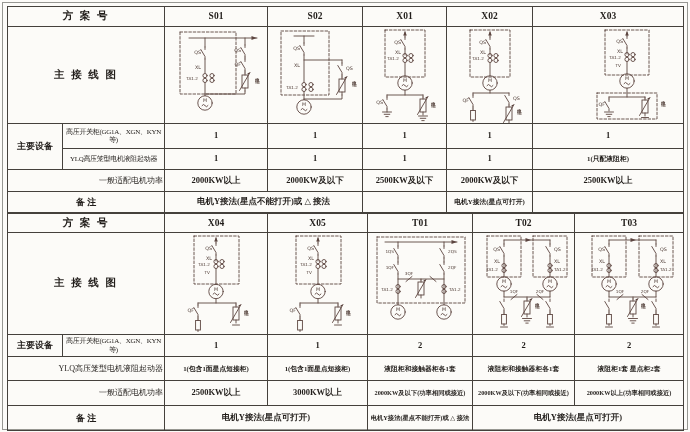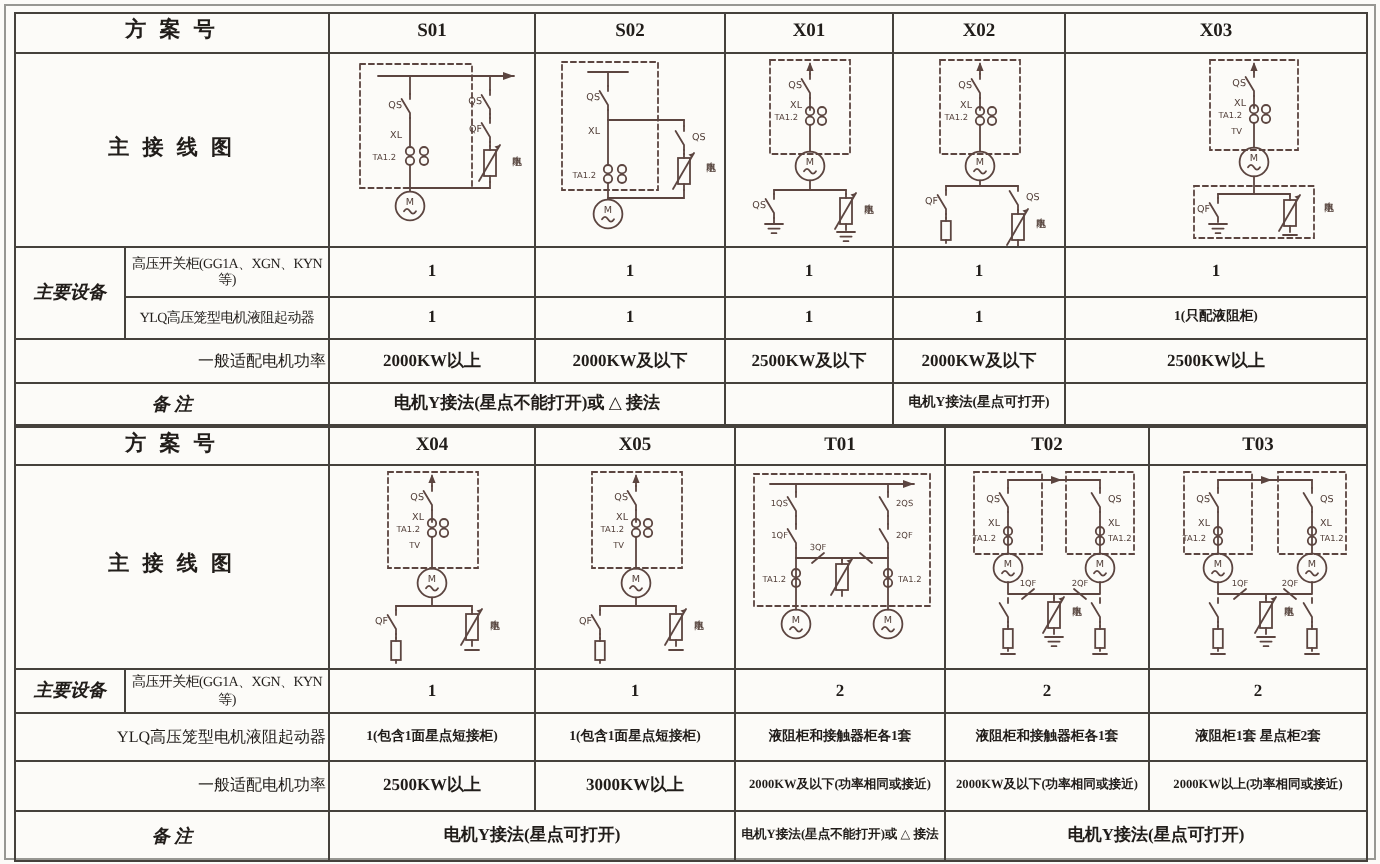--- a/index.html
+++ b/index.html
@@ -11,21 +11,21 @@
   }
   .scan-frame { position:absolute; inset:2px; border:1px solid #979792; pointer-events:none; }
   .tbl-wrap { position:absolute; left:7px; top:6px; }
   table { border-collapse:collapse; table-layout:fixed; width:676px; }
   td {
     border:1px solid #45413c; padding:0 1px; text-align:center; vertical-align:middle;
     font-size:8.5px; line-height:1.15; overflow:hidden; word-break:break-all;
   }
   table { border:1.6px solid #36322d; }
   .lbl-big  { font-size:10.5px; font-weight:bold; letter-spacing:2px; }
-  .lbl-mid  { font-size:9px;  font-weight:bold;font-style:italic; }
+  .lbl-mid  { font-size:9px;  font-weight:bold; }
   .sub-lbl  { font-size:7px;  letter-spacing:-0.3px; }
   .sub-lbl2 { font-size:8px;text-align:right; }
   .hdr      { font-size:9.5px; font-weight:bold;text-align:center; }
   .val      { font-size:8.5px; font-weight:bold; }
   .val-sm   { font-size:6.8px; font-weight:bold; }
   .val-xs   { font-size:6.3px; font-weight:bold; }
   .diag-cell { padding:0; }
   .diag { display:block; margin:0 auto; }
   .diag line, .diag path, .diag rect, .diag circle, .diag use {
     stroke:#5c4540; fill:none; stroke-width:.9; stroke-linecap:round;

